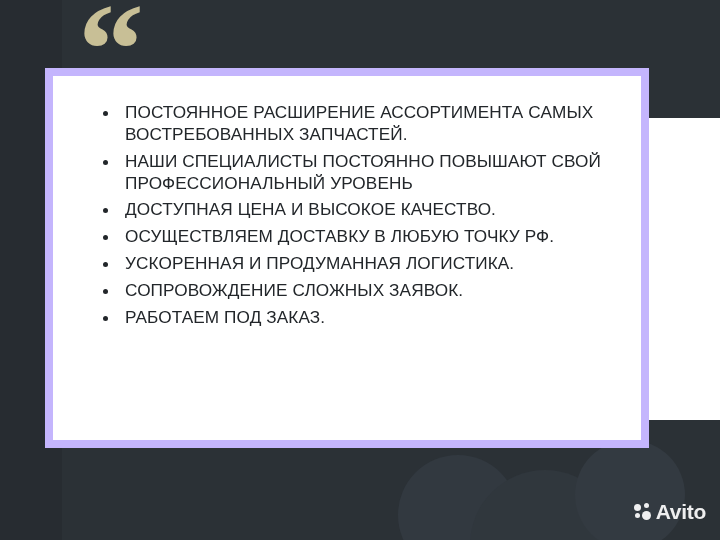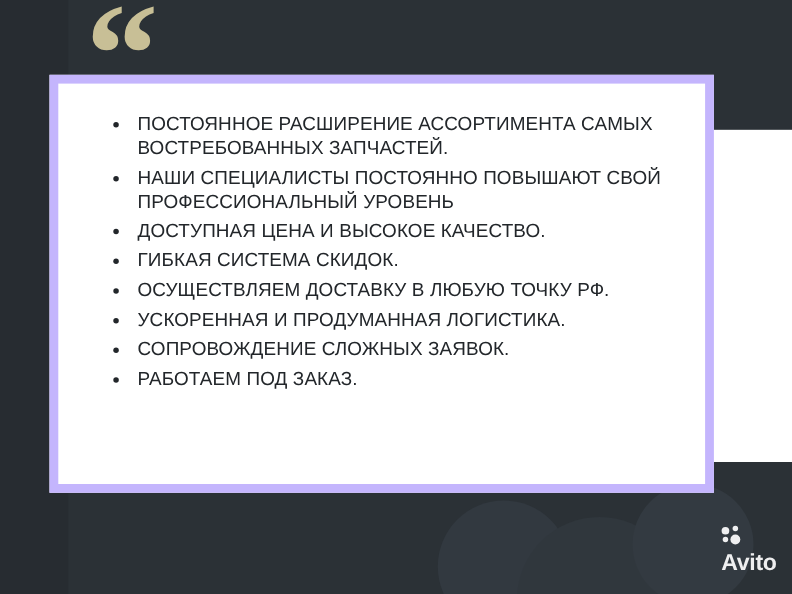--- a/index.html
+++ b/index.html
@@ -123,23 +123,23 @@
     border-radius: 50%;
     background: #22262a;
   }
 
   
   .watermark {
     position: absolute;
     right: 14px;
     bottom: 16px;
     display: flex;
+    align-items: center;
     gap: 4px;
     opacity: 0.92;
-    flex-direction: column;
   }
   .wm-dots {
     position: relative;
     width: 18px;
     height: 18px;
   }
   .wm-dots i {
     position: absolute;
     border-radius: 50%;
     display: block;
@@ -170,21 +170,20 @@
   <div class="deco-circle deco-c"></div>
 
   <div class="quote-mark">“</div>
 
   <div class="card">
     <div class="card-inner">
       <ul class="bullets">
         <li>Постоянное расширение ассортимента самых востребованных запчастей.</li>
         <li>Наши специалисты постоянно повышают свой профессиональный уровень</li>
         <li>Доступная цена и высокое качество.</li>
-        <li>Гибкая система скидок.</li>
         <li>Осуществляем доставку в любую точку РФ.</li>
         <li>Ускоренная и продуманная логистика.</li>
         <li>Сопровождение сложных заявок.</li>
         <li>Работаем под заказ.</li>
       </ul>
     </div>
   </div>
 
   <div class="watermark">
     <span class="wm-dots">

